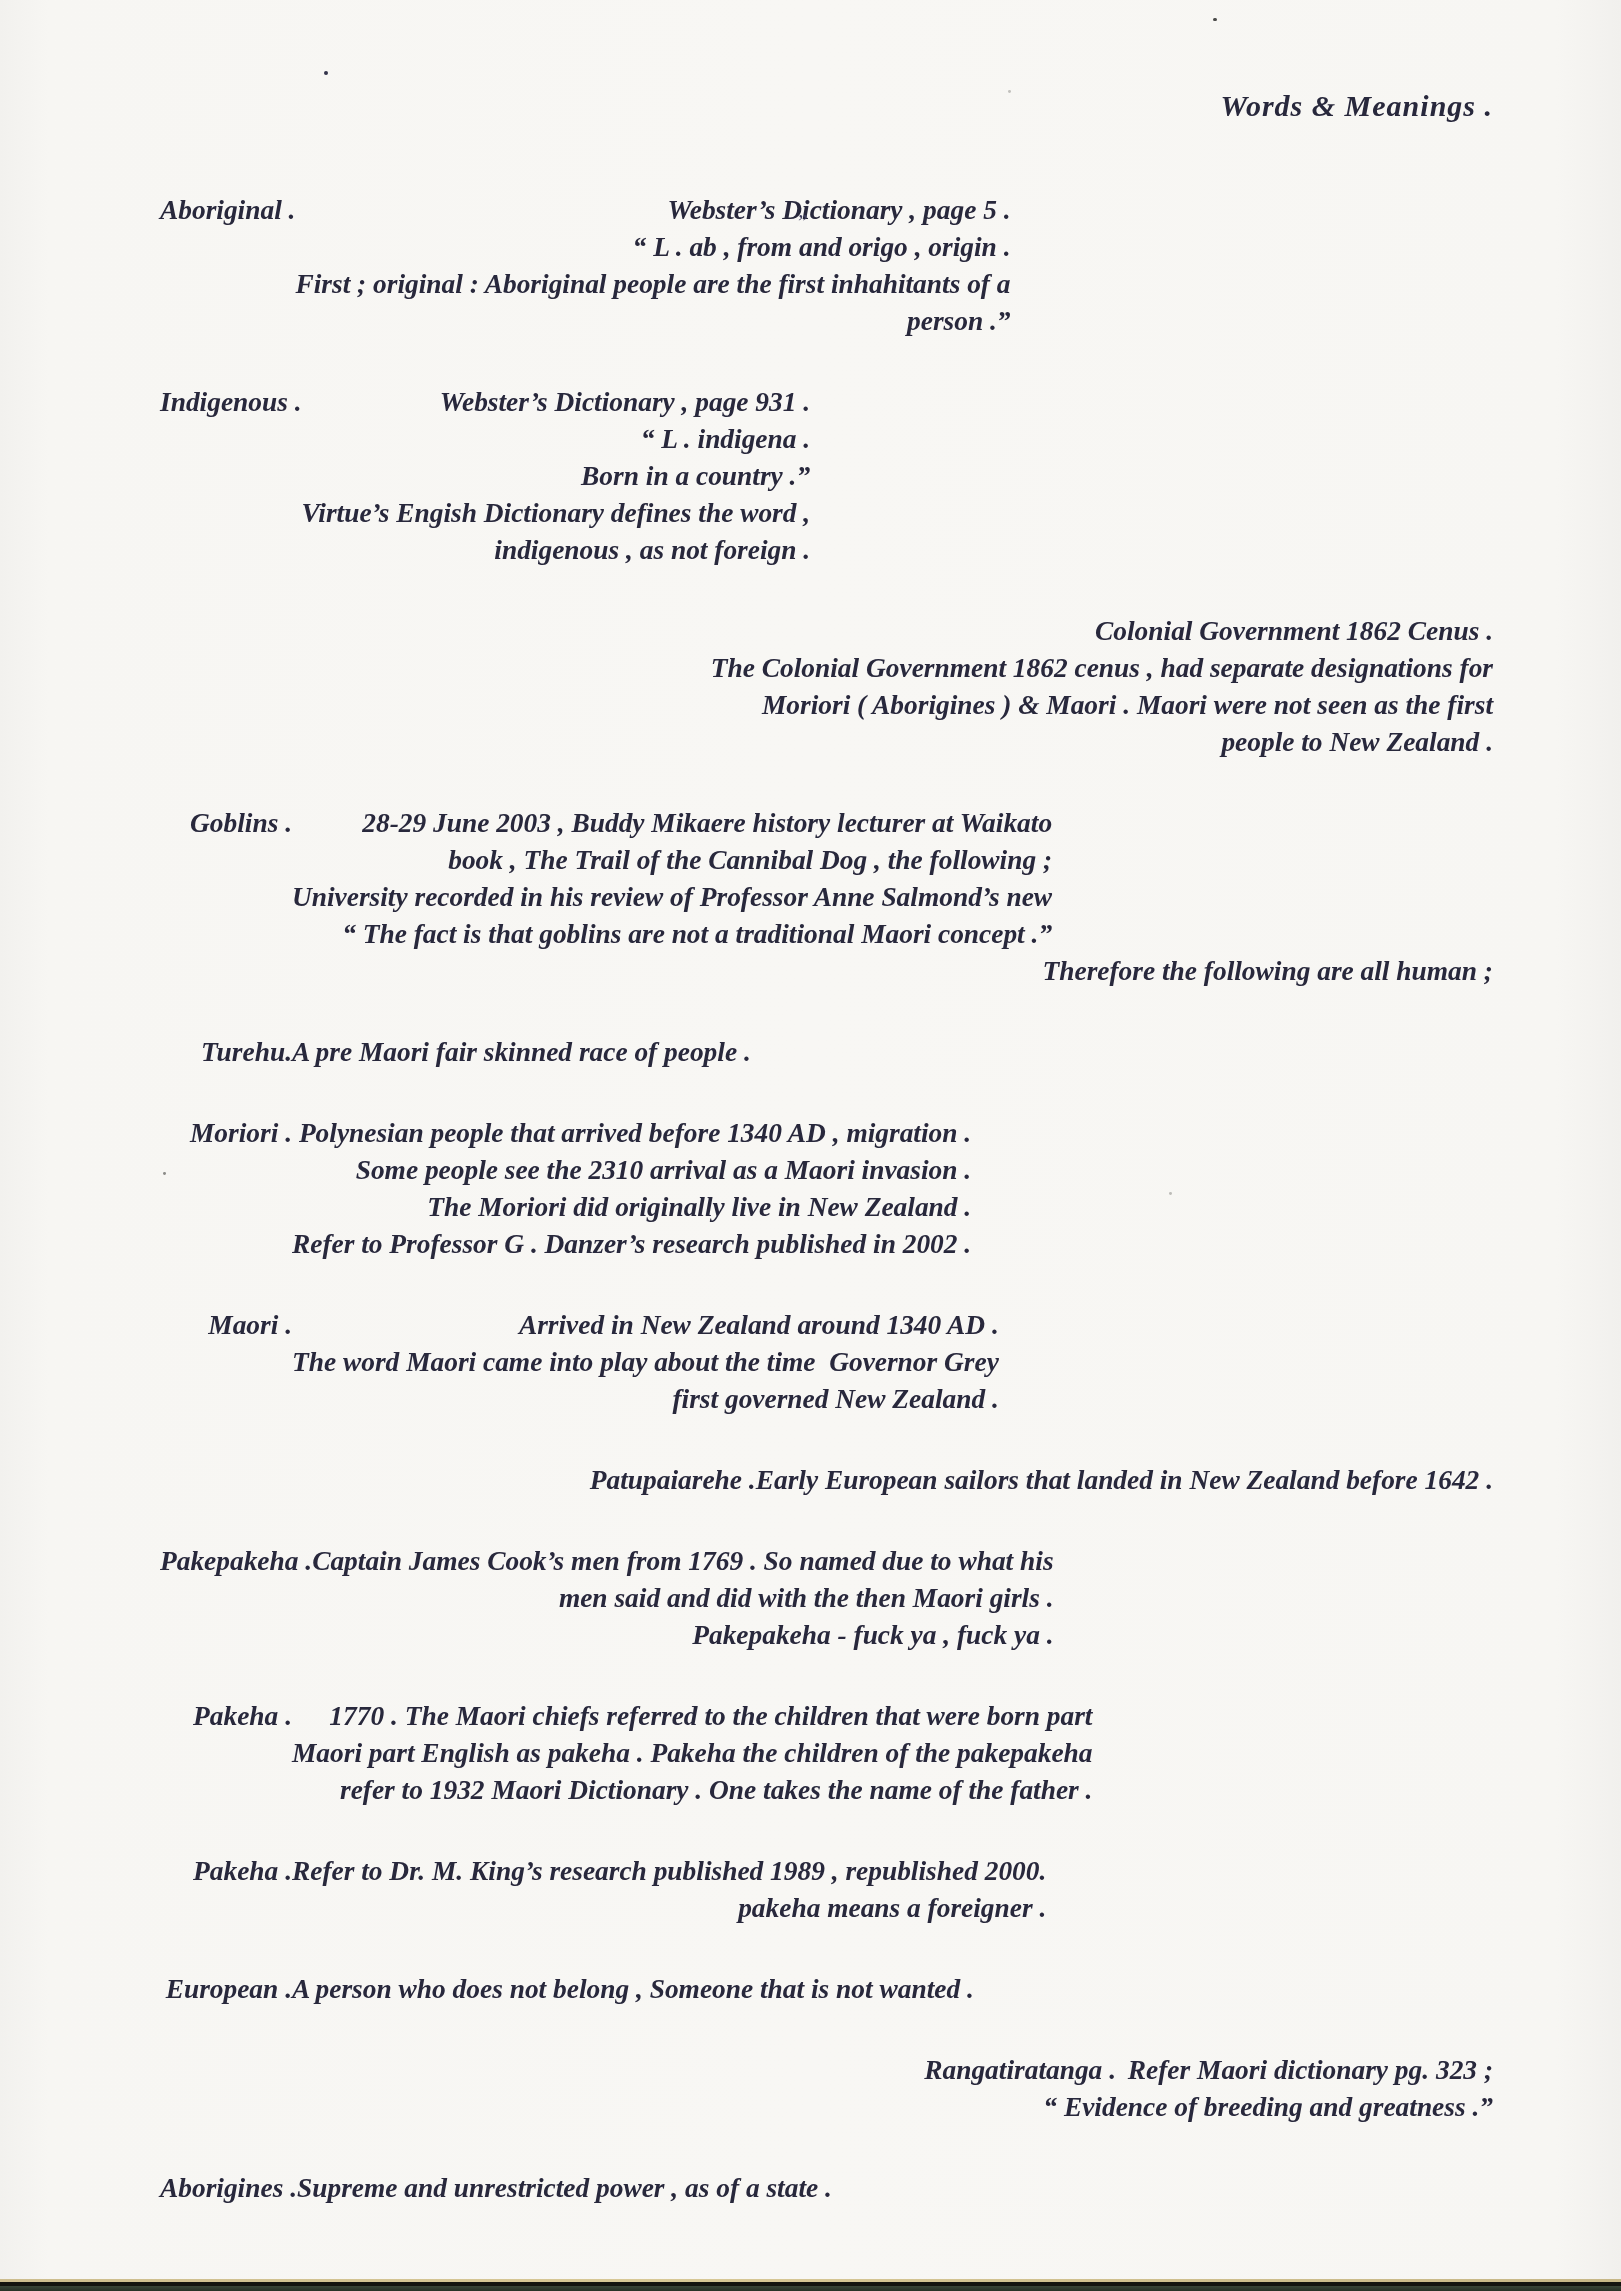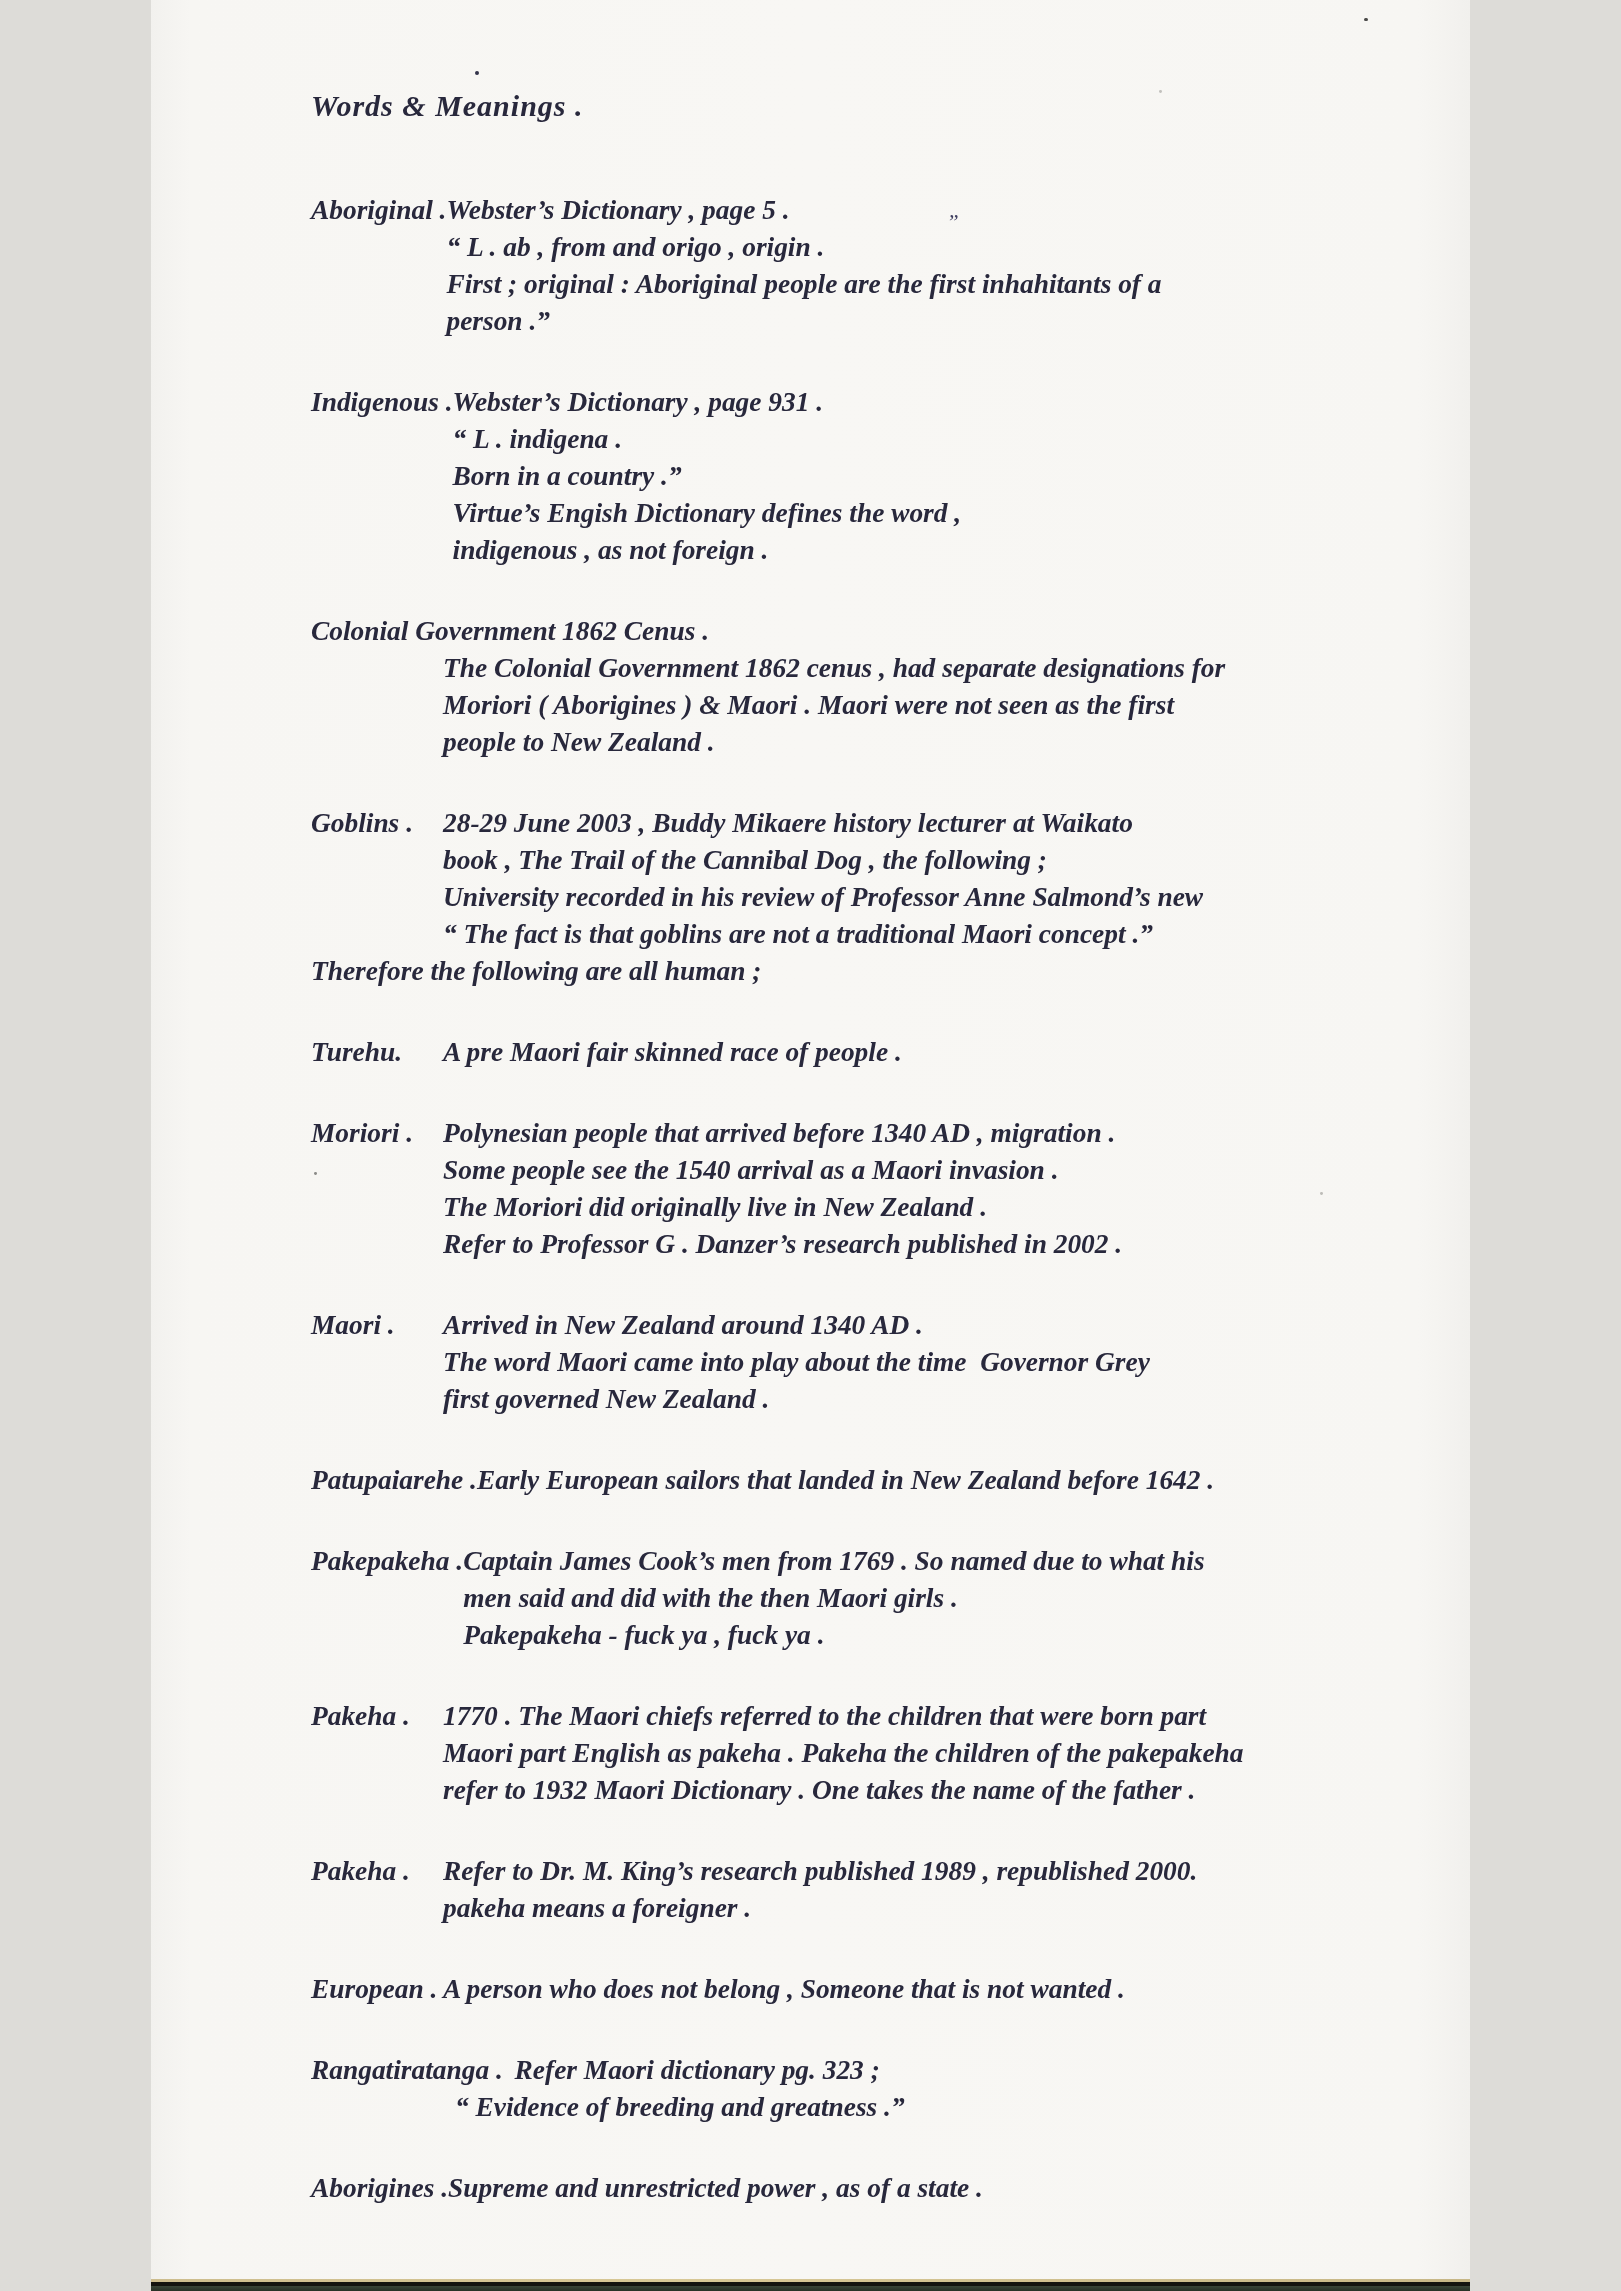--- a/index.html
+++ b/index.html
@@ -1,25 +1,26 @@
 <!DOCTYPE html>
 <html><head>
 <meta charset="utf-8">
 <style>
   html,body{margin:0;padding:0;background:#dddcd8;}
   .page{
     position:relative;
-    width:1319px;height:2292px;
+    width:1621px;height:2292px;
     margin:0 auto;
     background:
       linear-gradient(90deg, #f2f1ee 0%, #f7f6f3 3%, #f8f7f4 50%, #f7f6f3 96%, #f1f0ed 100%);
     font-family:"Liberation Serif", serif;
     font-style:italic;
     color:#28283c;
     overflow:hidden;
+    text-align:right;
   }
   .content{position:absolute;left:160px;top:86px;width:1333px;font-size:27.4px;}
   .title{font-size:30px;line-height:39px;margin:0 0 67px 0;white-space:pre;letter-spacing:1px;}
   .line, .term{white-space:pre;line-height:37px;font-weight:bold;}
   .e-std{display:flex;margin:0 0 44px 0;}
   .e-std .term{flex:0 0 132px;}
   .e-block{margin:0 0 44px 0;}
   .e-block .def{margin-left:132px;}
   .e-group{margin:0 0 44px 0;}
   .e-group .e-std{margin-bottom:0;}
@@ -94,21 +95,21 @@
       <div class="term">Turehu.</div>
       <div class="def">
         <div class="line">A pre Maori fair skinned race of people .</div>
       </div>
     </div>
 
     <div class="e-std">
       <div class="term">Moriori .</div>
       <div class="def">
         <div class="line">Polynesian people that arrived before 1340 AD , migration .</div>
-        <div class="line">Some people see the 1540 arrival as a Maori invasion .</div>
+        <div class="line">Some people see the 2310 arrival as a Maori invasion .</div>
         <div class="line">The Moriori did originally live in New Zealand .</div>
         <div class="line">Refer to Professor G . Danzer’s research published in 2002 .</div>
       </div>
     </div>
 
     <div class="e-std">
       <div class="term">Maori .</div>
       <div class="def">
         <div class="line">Arrived in New Zealand around 1340 AD .</div>
         <div class="line">The word Maori came into play about the time  Governor Grey</div>

